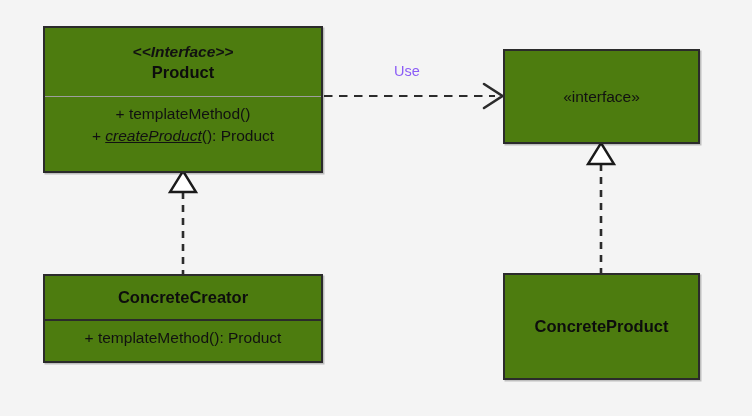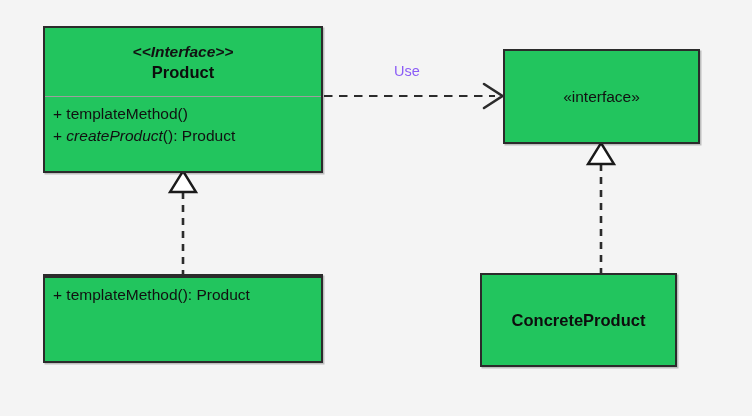--- a/index.html
+++ b/index.html
@@ -13,21 +13,21 @@
     height: 416px;
     background: #f4f4f4;
     overflow: hidden;
     font-family: "Liberation Sans", sans-serif;
     -webkit-font-smoothing: antialiased;
   }
 
   
   .uml-box {
     position: absolute;
-    background: #22c55e;
+    background: #4d7c0f;
     border: 2px solid #2b2b2b;
     box-sizing: border-box;
     box-shadow: 1.5px 1.5px 0 rgba(0,0,0,0.22);
     display: flex;
     flex-direction: column;
     z-index: 3;
   }
   .uml-header {
     display: flex;
     flex-direction: column;
@@ -64,29 +64,31 @@
   }
   .uml-divider.dark {
     border-top: 2px solid #2b2b2b;
   }
   .uml-members {
     flex: 1 1 auto;
     padding: 6px 8px 12px 8px;
     display: flex;
     flex-direction: column;
     gap: 1px;
+    align-items: center;
   }
   .member {
     font-size: 15.5px;
     line-height: 21px;
     color: #111;
     white-space: nowrap;
   }
   .member .abstract {
     font-style: italic;
+    text-decoration: underline;
   }
 
   
   .connector-layer {
     position: absolute;
     left: 0;
     top: 0;
     width: 752px;
     height: 416px;
     z-index: 2;
@@ -147,28 +149,31 @@
     </div>
   </div>
 
   <div class="uml-box" style="left:503px; top:49px; width:197px; height:95px;">
     <div class="uml-header centered">
       <div class="stereotype">«interface»</div>
     </div>
   </div>
 
   <div class="uml-box" style="left:43px; top:274px; width:280px; height:89px;">
+    <div class="uml-header" style="height:43px;">
+      <div class="class-name">ConcreteCreator</div>
+    </div>
     <div class="uml-divider dark"></div>
     <div class="uml-members">
       <div class="member">
         <span>+ </span>
         <span>templateMethod(): Product</span>
       </div>
     </div>
   </div>
 
-  <div class="uml-box" style="left:480px; top:273px; width:197px; height:94px;">
+  <div class="uml-box" style="left:503px; top:273px; width:197px; height:107px;">
     <div class="uml-header centered">
       <div class="class-name">ConcreteProduct</div>
     </div>
   </div>
 
 </div>
 
 </body></html>

